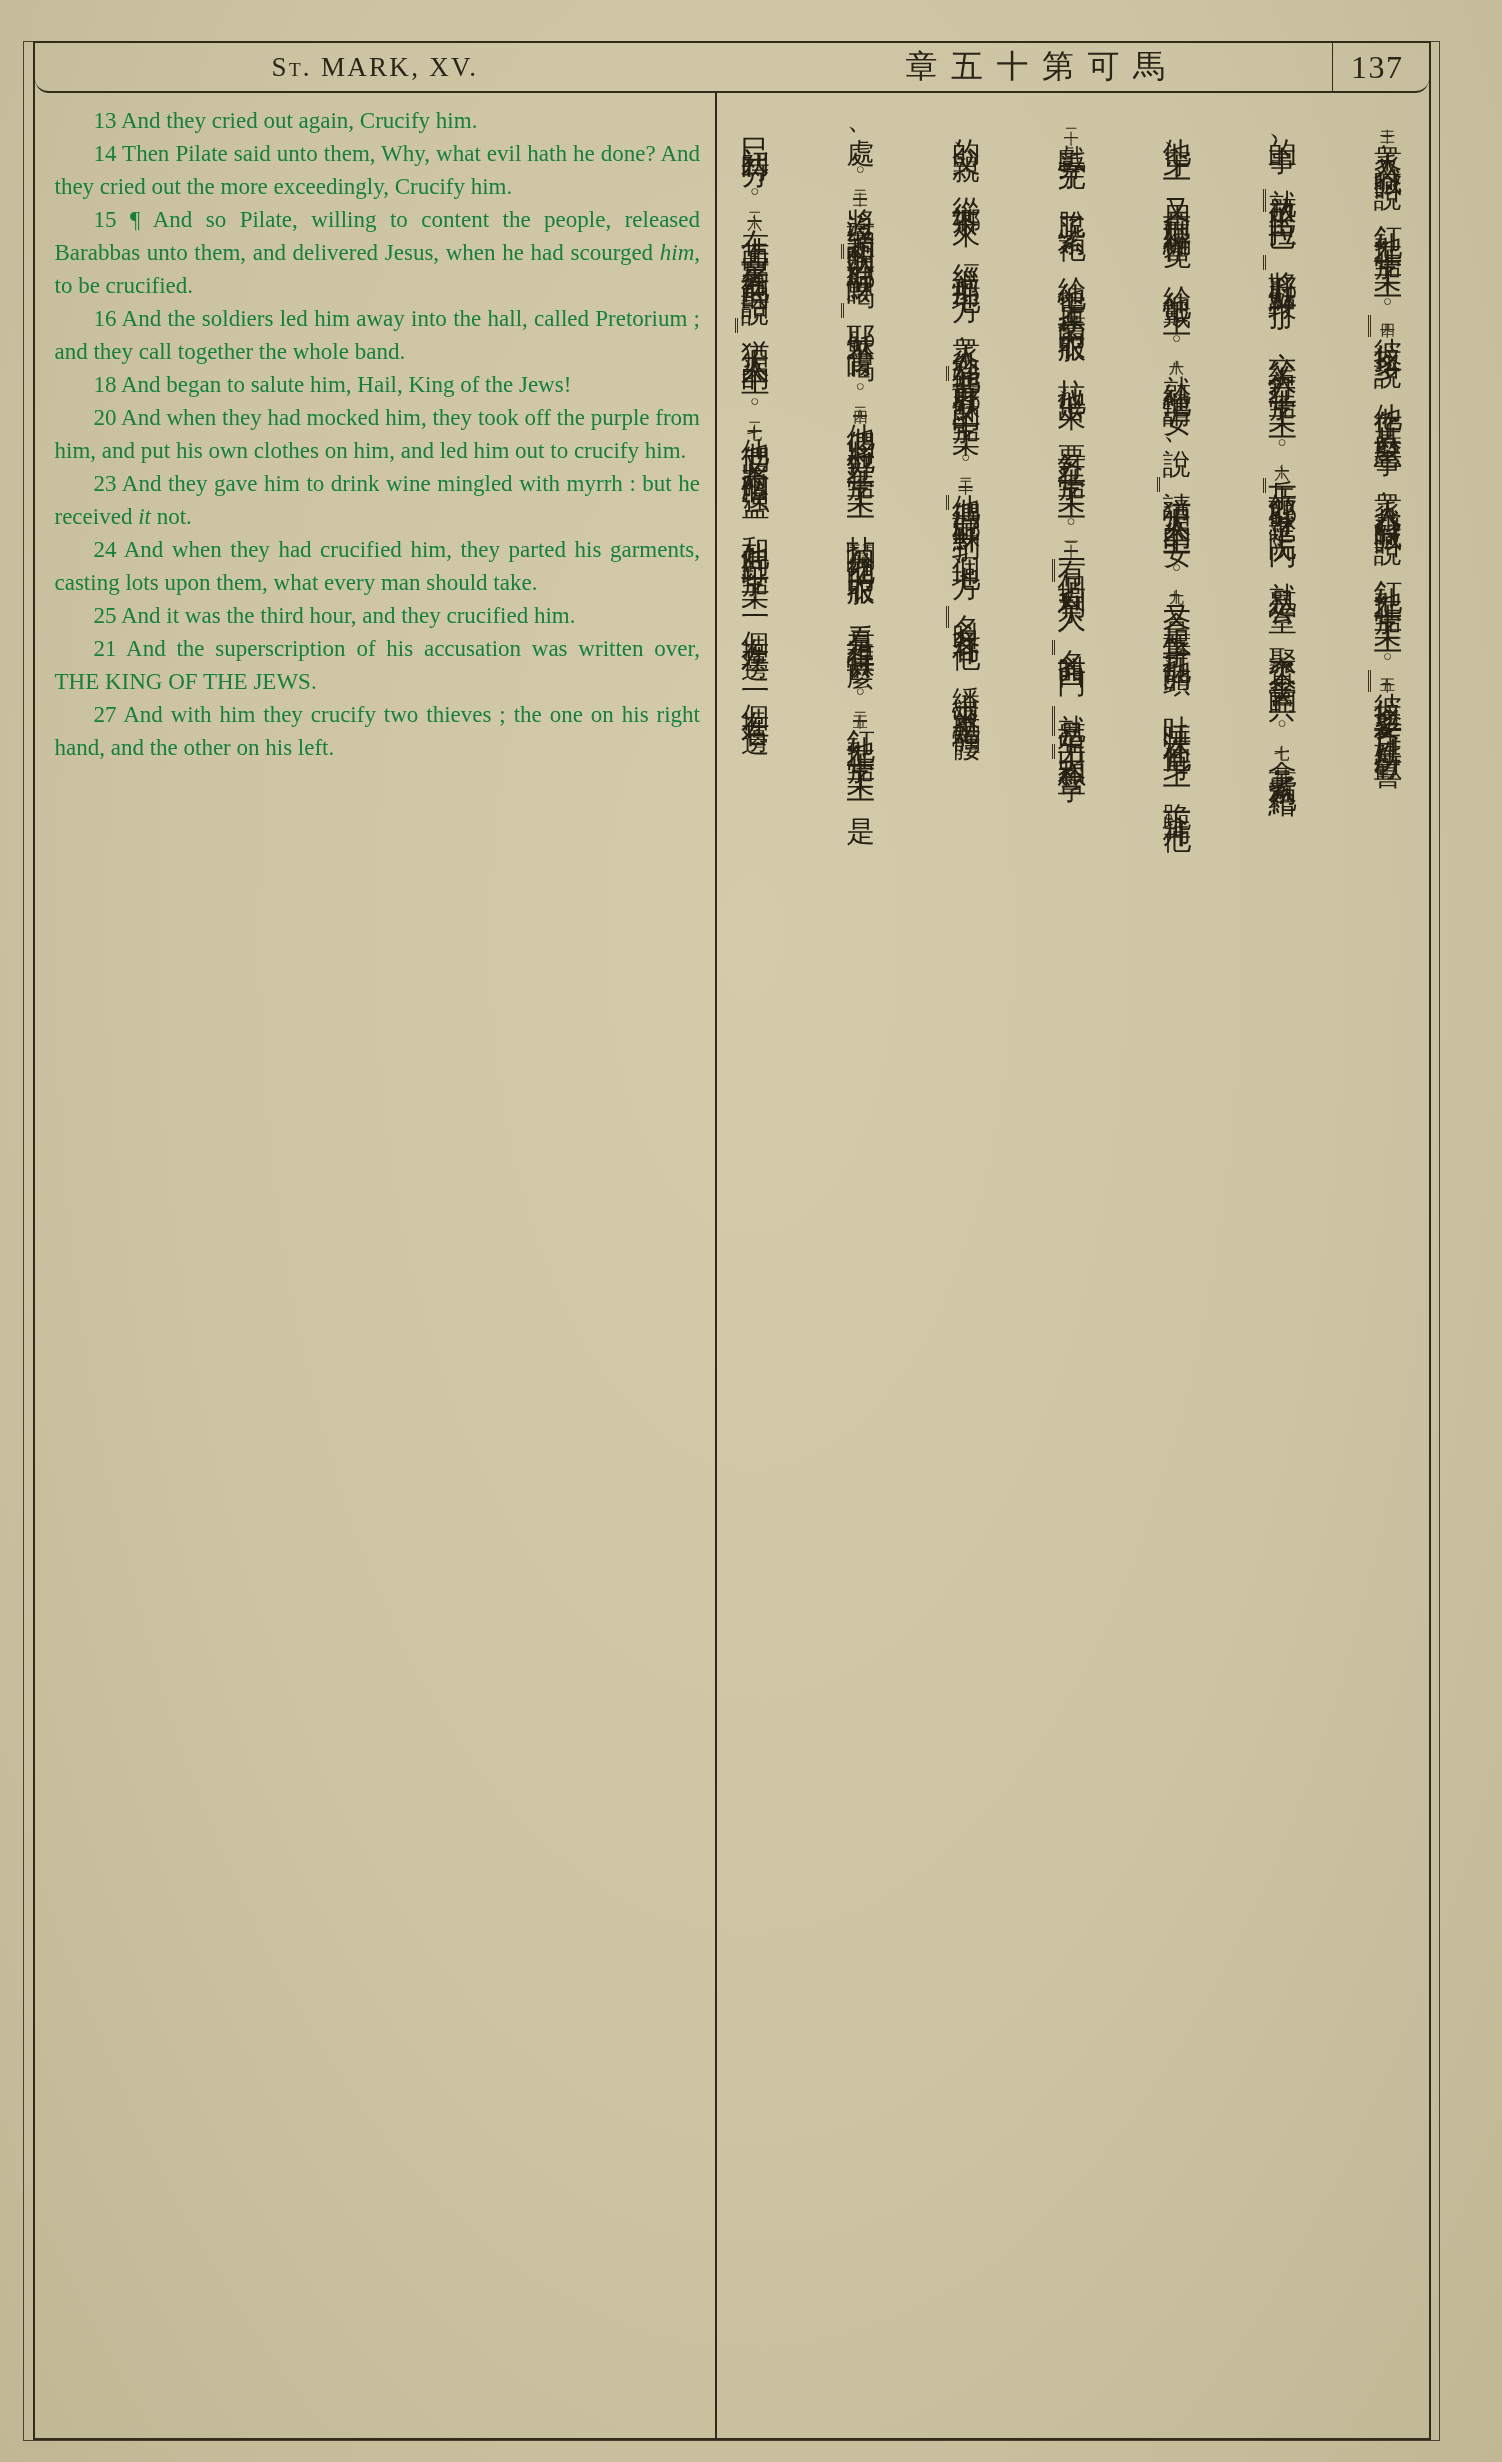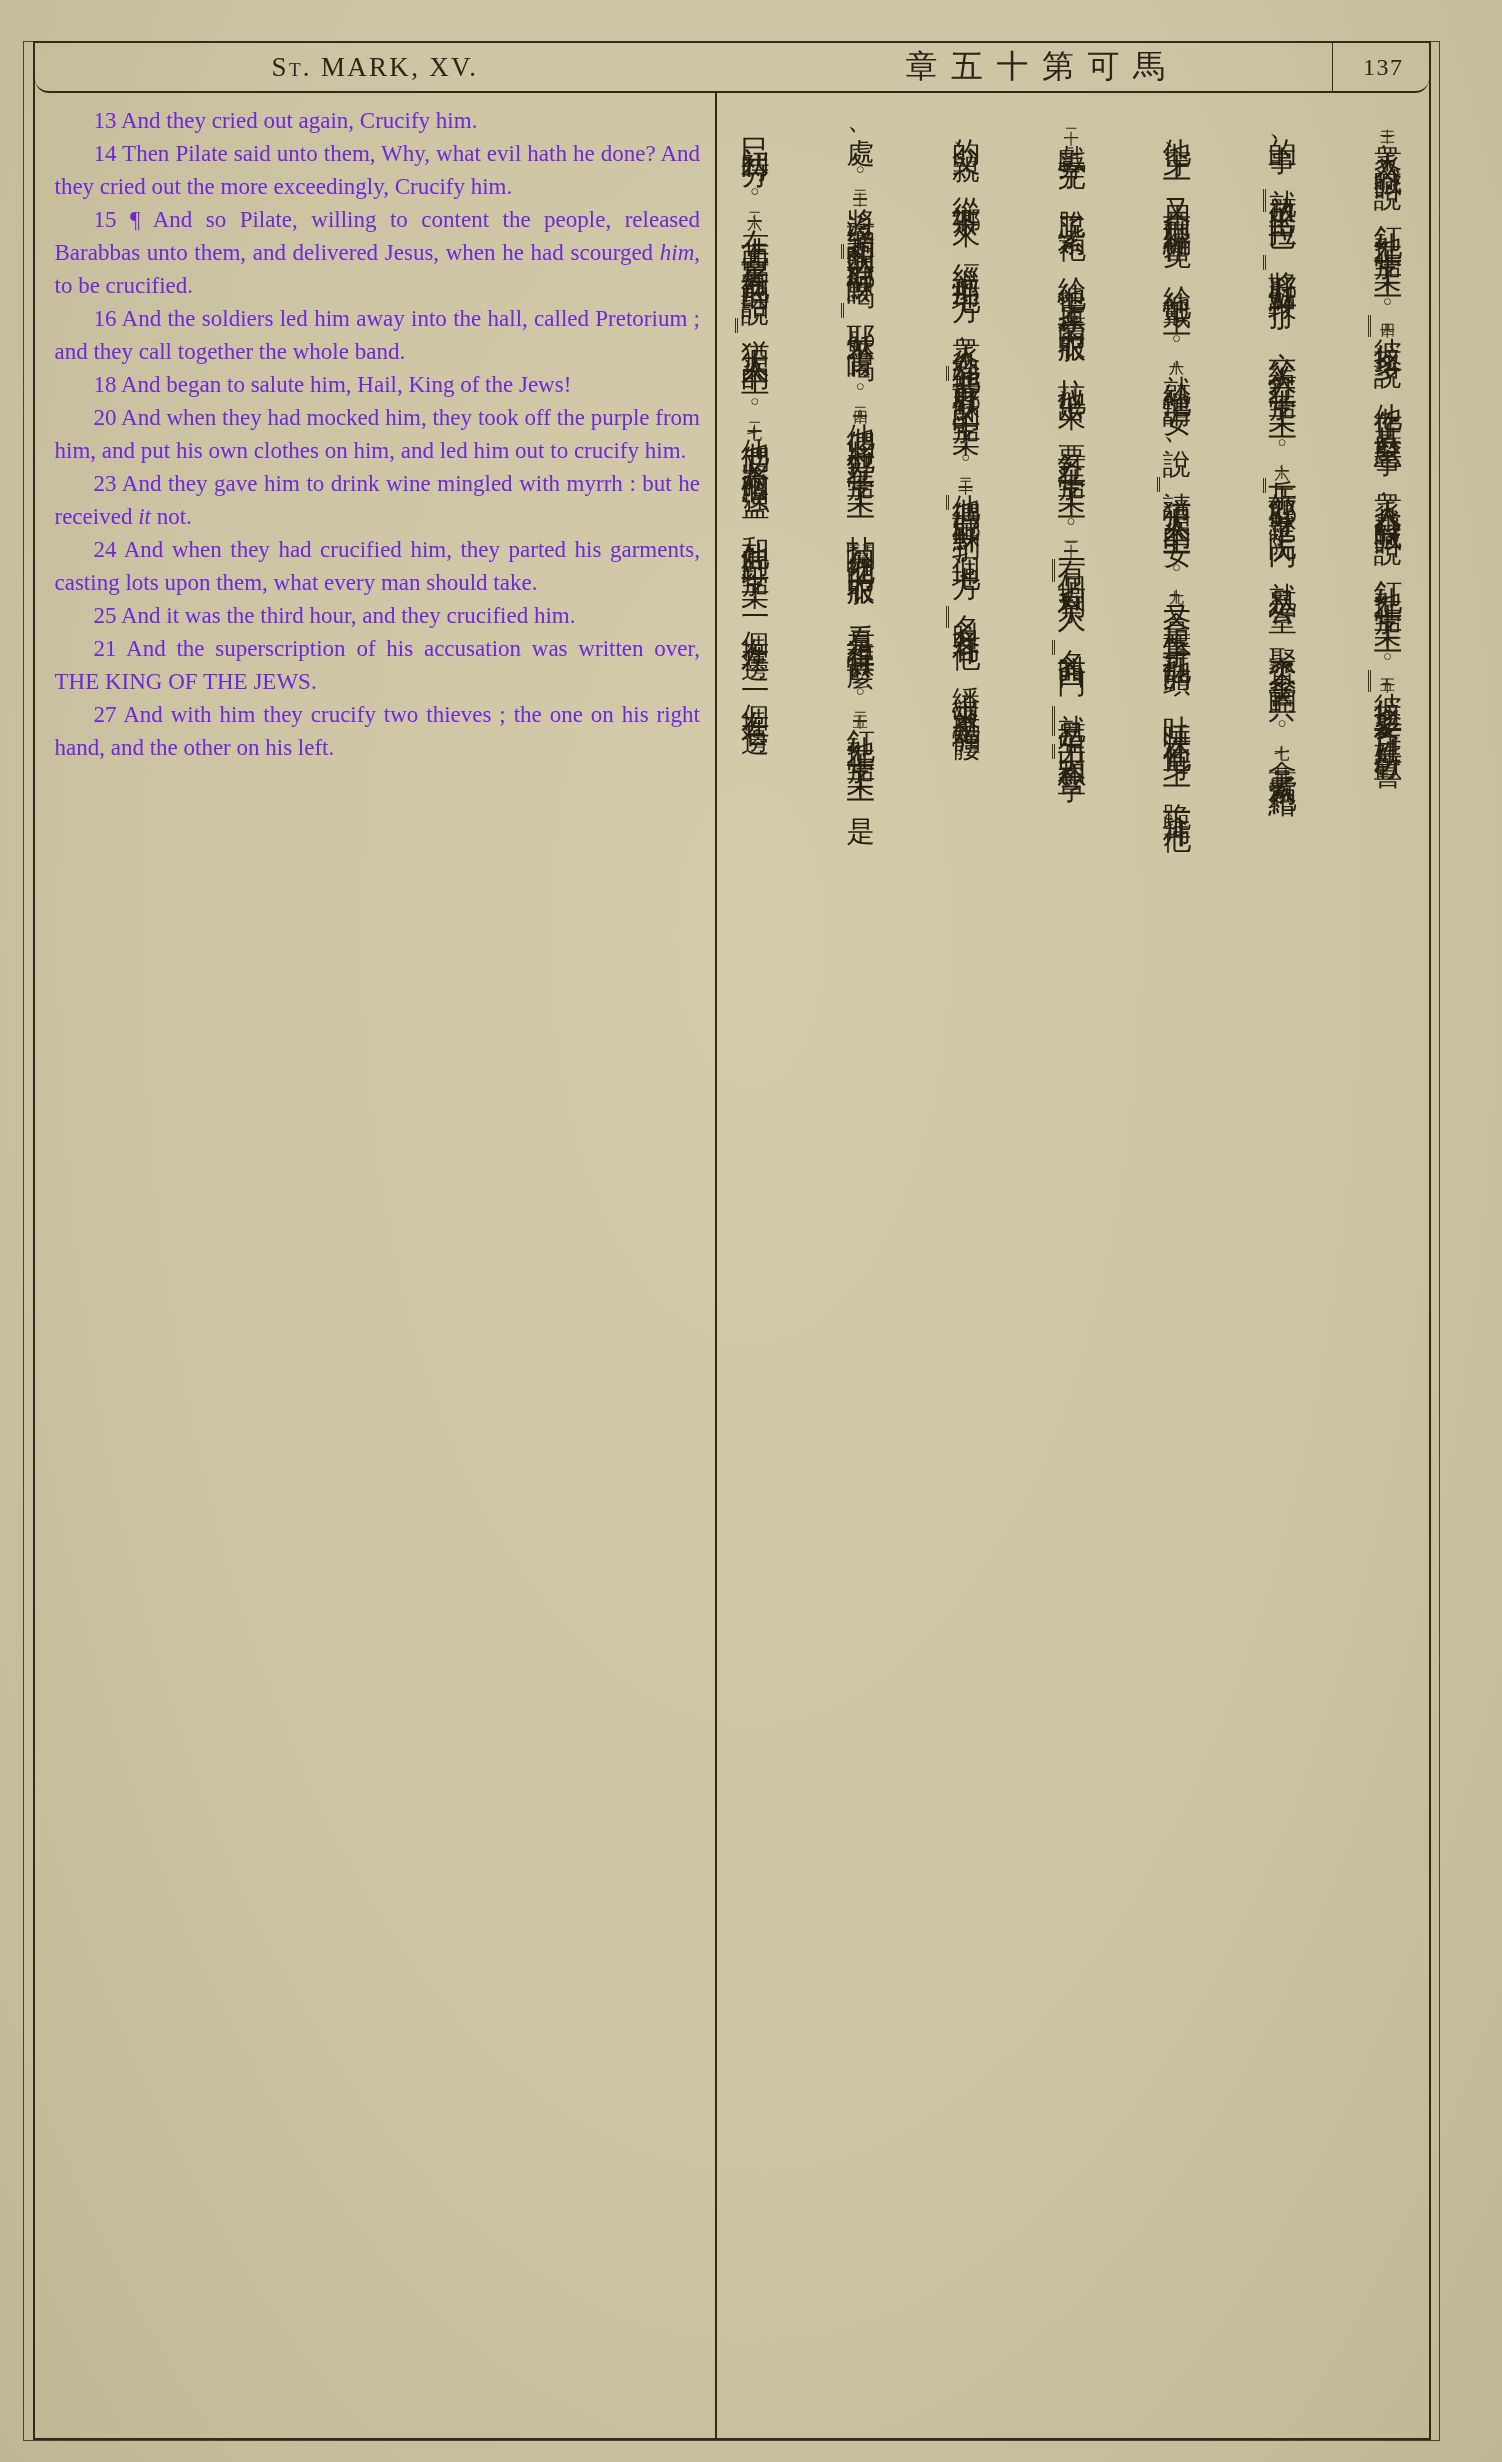--- a/index.html
+++ b/index.html
@@ -30,32 +30,32 @@
   }
   .h-right{flex:1;position:relative;height:100%;display:flex;align-items:center;justify-content:center;}
   .h-zh{
     font-size:32px;letter-spacing:13.5px;white-space:nowrap;
     transform:translateX(-30px);
   }
   .h-divider{
     position:absolute;right:96px;top:0;bottom:0;width:1.5px;background:#332b19;
   }
   .h-num{
-    position:absolute;right:25.5px;font-size:24px;letter-spacing:1.5px;
+    position:absolute;right:25.5px;font-size:32px;letter-spacing:1.5px;
   }
   .center-divider{
     position:absolute;left:680px;top:50px;bottom:0;width:2.3px;background:#332b19;
   }
   .eng-pane{
     position:absolute;left:0;top:50px;width:680px;bottom:0;
     padding:10.5px 15px 0 19.5px;box-sizing:border-box;
   }
   .eng-pane p{
     margin:0;text-indent:39px;text-align:justify;
-    font-size:23px;line-height:33px;color:#6d28d9;
+    font-size:23px;line-height:33px;color:#15803d;
   }
   .zh-pane{
     position:absolute;left:682px;right:0;top:50px;bottom:0;
     padding:22.5px 25.5px 18px 21px;box-sizing:border-box;
     display:flex;flex-direction:row-reverse;justify-content:space-between;
   }
   .zh-col{
     writing-mode:vertical-rl;text-orientation:upright;
     font-size:28.5px;letter-spacing:7.5px;line-height:1.15;
     color:#262012;height:100%;

